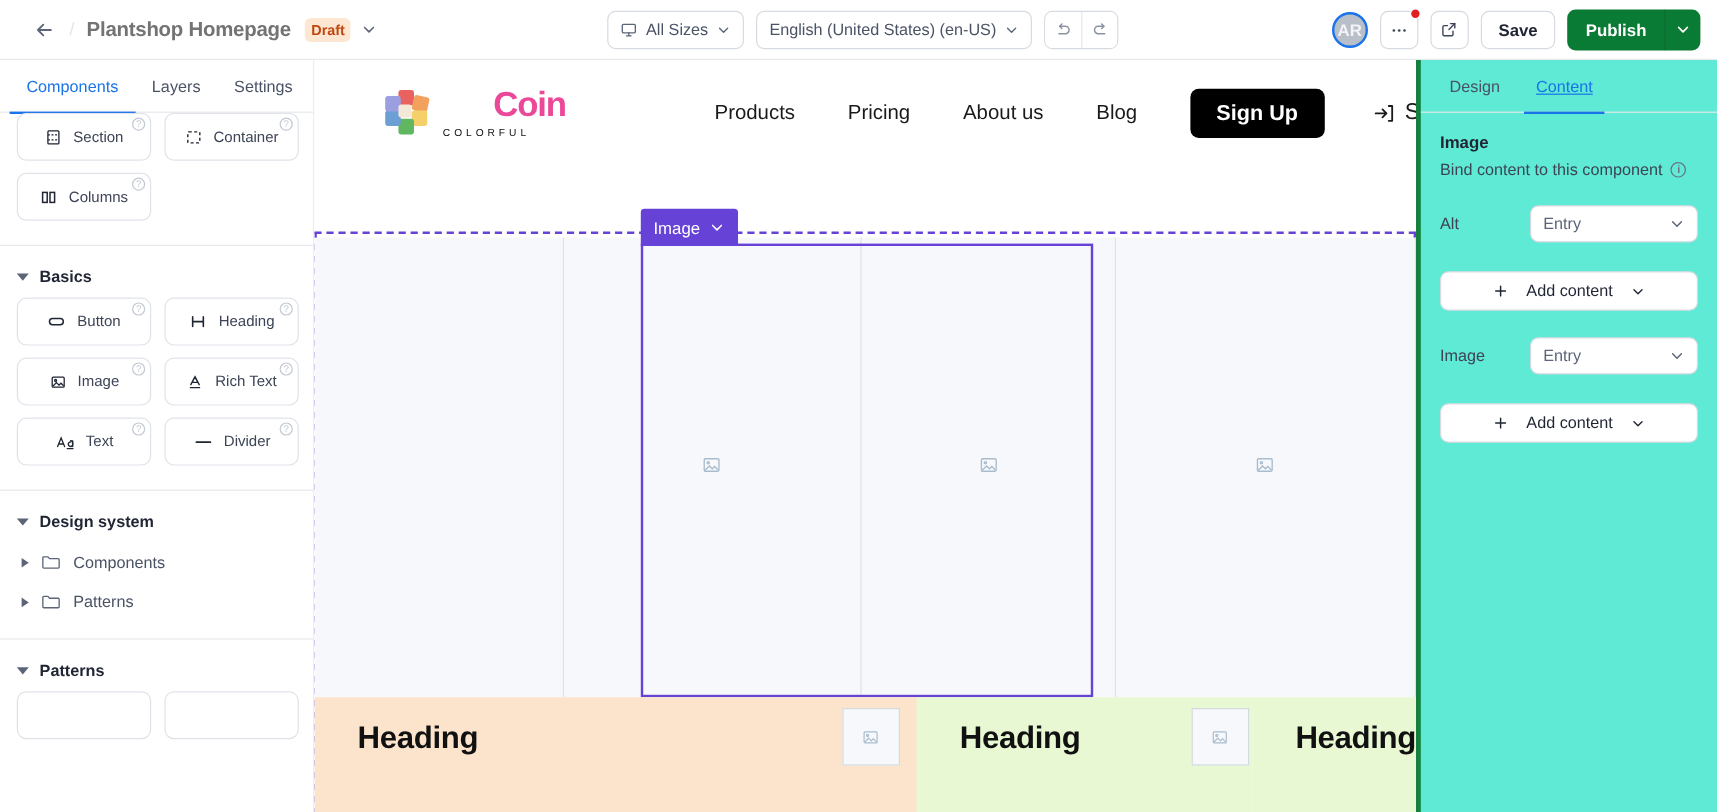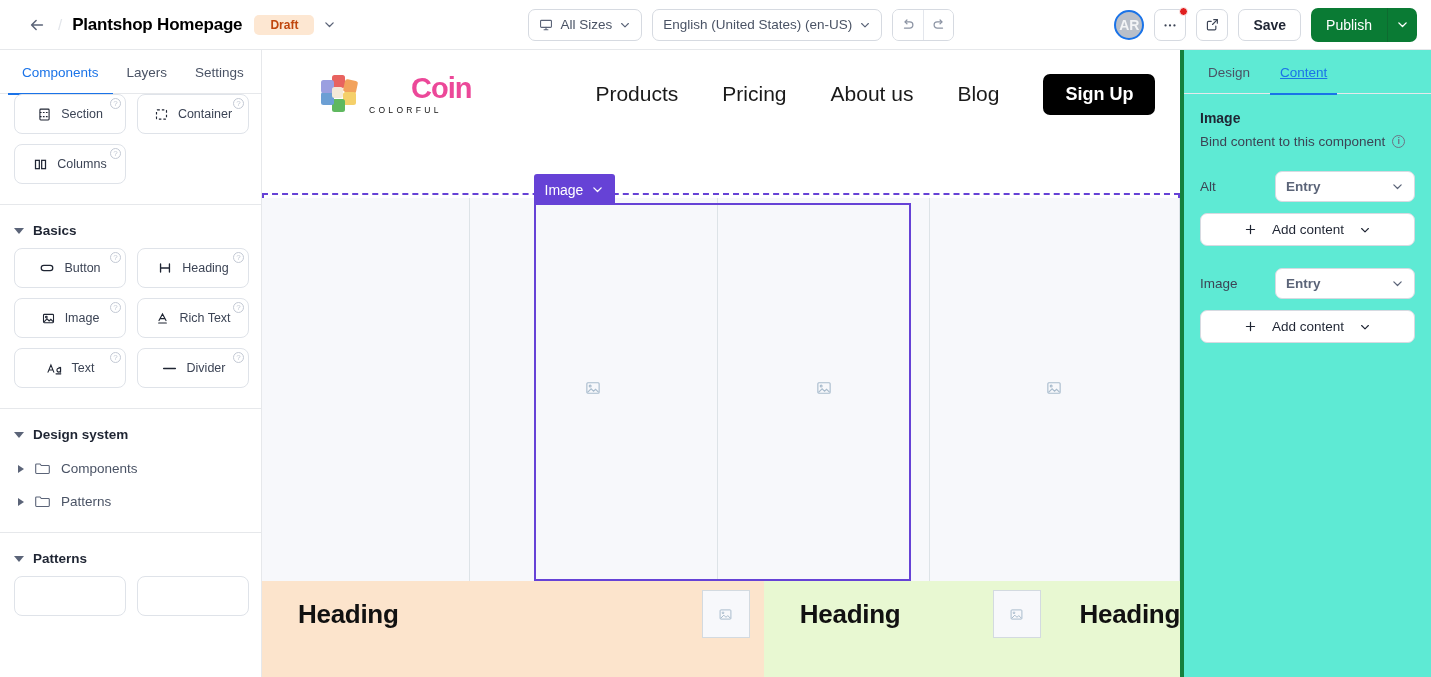--- a/index.html
+++ b/index.html
@@ -19,28 +19,28 @@
     background: #fff;
     padding: 0 14px 0 26px;
     position: relative; z-index: 40;
   }
   .back-arrow {
     width: 22px; height: 22px; display: flex; align-items: center; justify-content: center;
     color: #5b6478; cursor: pointer;
   }
   .slash { color: #e2e5ea; margin: 0 10px; font-size: 15px; }
   .doc-title {
-    font-size: 17px; font-weight: bold; color: #000000; letter-spacing: -0.2px;
+    font-size: 17px; font-weight: bold; color: #737373; letter-spacing: -0.2px;
     white-space: nowrap;
   }
   .draft-badge {
     margin-left: 12px;
     background: #fde7d2; color: #c0460d;
     font-size: 12px; font-weight: 600;
-    padding: 3px 16px; border-radius: 5px;
+    padding: 3px 5px; border-radius: 5px;
   }
   .title-caret { margin-left: 9px; color: #5b6478; display: flex; align-items: center; cursor: pointer; }
 
   .tb-center { display: flex; align-items: center; gap: 10px; margin-left: 192px; }
   .pill-select {
     height: 32px; border: 1px solid #d6dae1; border-radius: 7px;
     display: flex; align-items: center; gap: 7px;
     padding: 0 10px; background: #fff; cursor: pointer;
     font-size: 13.5px; color: #4a5365; white-space: nowrap;
   }
@@ -75,21 +75,21 @@
     height: 32px; padding: 0 14px; border: 1px solid #d6dae1; border-radius: 7px;
     background: #fff; font-size: 14px; font-weight: 600; color: #1f2533; cursor: pointer;
     display: flex; align-items: center;
   }
   .publish {
     height: 34px; display: flex; align-items: stretch;
     background: #0a7b34; border-radius: 7px; overflow: hidden; cursor: pointer;
   }
   .publish .lbl {
     padding: 0 15px; display: flex; align-items: center;
-    color: #fff; font-size: 14px; font-weight: 400;
+    color: #fff; font-size: 14px; font-weight: 700;
   }
   .publish .car {
     width: 30px; display: flex; align-items: center; justify-content: center;
     color: #fff; border-left: 1px solid #0d6b30;
   }
 
   
   .body { flex: 1; display: flex; min-height: 0; }
 
   
@@ -146,21 +146,21 @@
   }
   .logo-wrap { display: flex; align-items: center; gap: 9px; }
   .pinwheel { width: 38px; height: 38px; position: relative; }
   .pinwheel i {
     position: absolute; width: 13px; height: 13px; border-radius: 2.5px; display: block;
   }
   .logo-text { display: flex; flex-direction: column; line-height: 1; }
   .logo-main { font-size: 29px; font-weight: bold; color: #ec4899; letter-spacing: -1px; margin-left: 44px; }
   .logo-sub { font-size: 8.5px; color: #111; letter-spacing: 3.3px; margin-top: 3px; margin-left: 2px; }
   .nav-links { display: flex; align-items: center; gap: 44px; margin-left: 124px; }
-  .nav-link { font-size: 21px; color: #1a1a1a; cursor: pointer; white-space: nowrap; }
+  .nav-link { font-size: 17px; color: #1a1a1a; cursor: pointer; white-space: nowrap; }
   .signup-btn {
     margin-left: 44px; background: #000; color: #fff; font-size: 18px; font-weight: bold;
     padding: 10px 22px; border-radius: 7px; cursor: pointer; white-space: nowrap;
   }
   .signin {
     margin-left: 40px; display: flex; align-items: center; gap: 8px;
     font-size: 19px; color: #1a1a1a; cursor: pointer; white-space: nowrap;
   }
 
   
@@ -227,24 +227,24 @@
   .info-ic {
     width: 13px; height: 13px; border-radius: 50%; border: 1px solid #6b7384;
     color: #6b7384; font-size: 9px; line-height: 11px; text-align: center; font-weight: bold;
     flex: 0 0 13px; cursor: pointer;
   }
   .field-row { display: flex; align-items: center; margin-top: 22px; }
   .field-label { font-size: 13.5px; color: #3c4455; flex: 1; }
   .entry-select {
     width: 140px; height: 31px; border: 1px solid #d6dae1; border-radius: 7px;
     display: flex; align-items: center; justify-content: space-between;
-    padding: 0 10px; font-size: 13.5px; color: #5b6478; cursor: pointer; background: #fff; font-weight: bold;
+    padding: 0 10px; font-size: 13.5px; color: #5b6478; cursor: pointer; background: #fff;
   }
   .add-content {
-    margin-top: 11px; height: 33px; border: 1px solid #d6dae1; border-radius: 7px;
+    margin-top: 24px; height: 33px; border: 1px solid #d6dae1; border-radius: 7px;
     display: flex; align-items: center; justify-content: center; gap: 15px;
     font-size: 13.5px; color: #1f2533; cursor: pointer; background: #fff;
   }
 </style>
 </head>
 <body>
 
 <div class="app">
 
   <div class="topbar">

